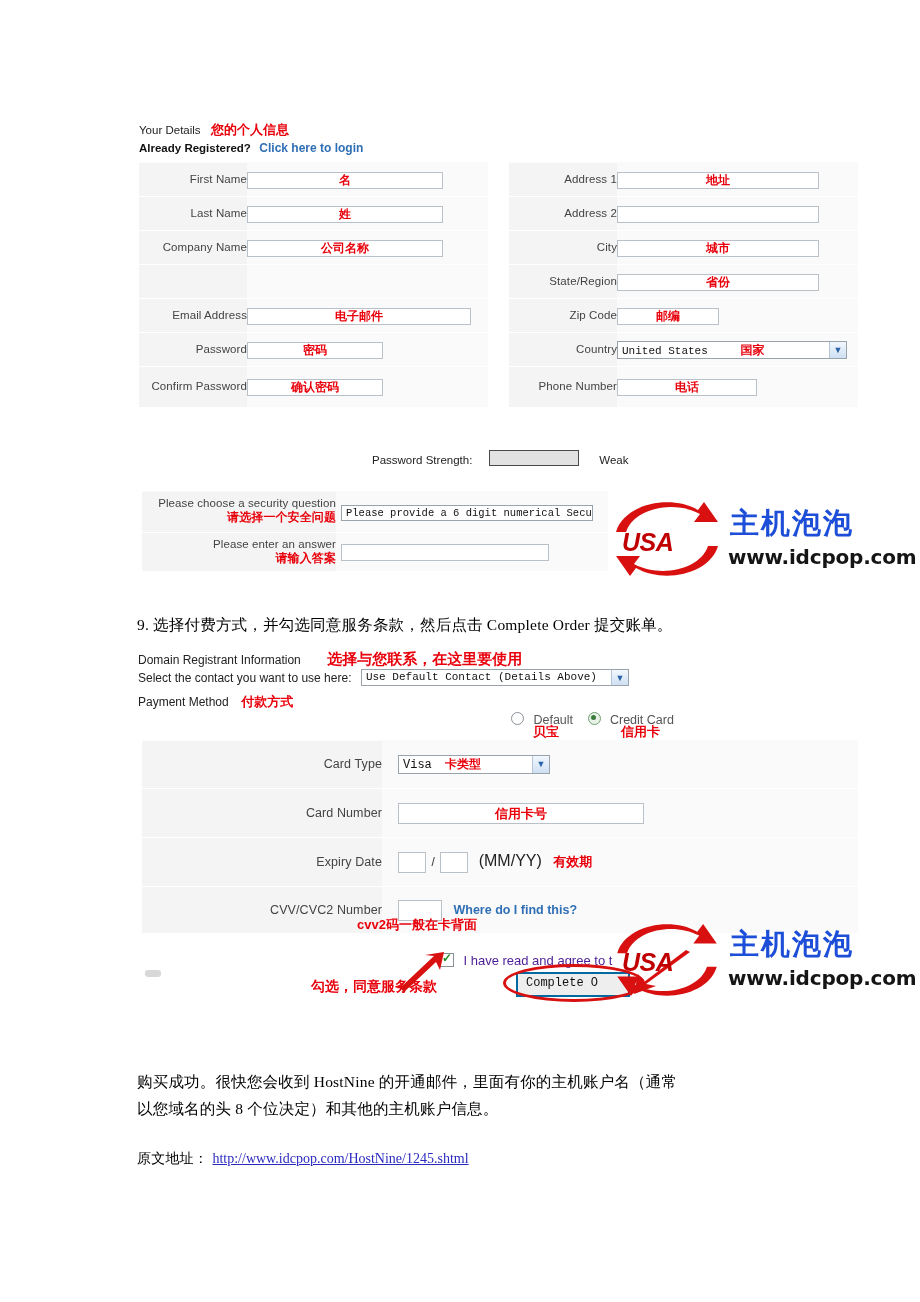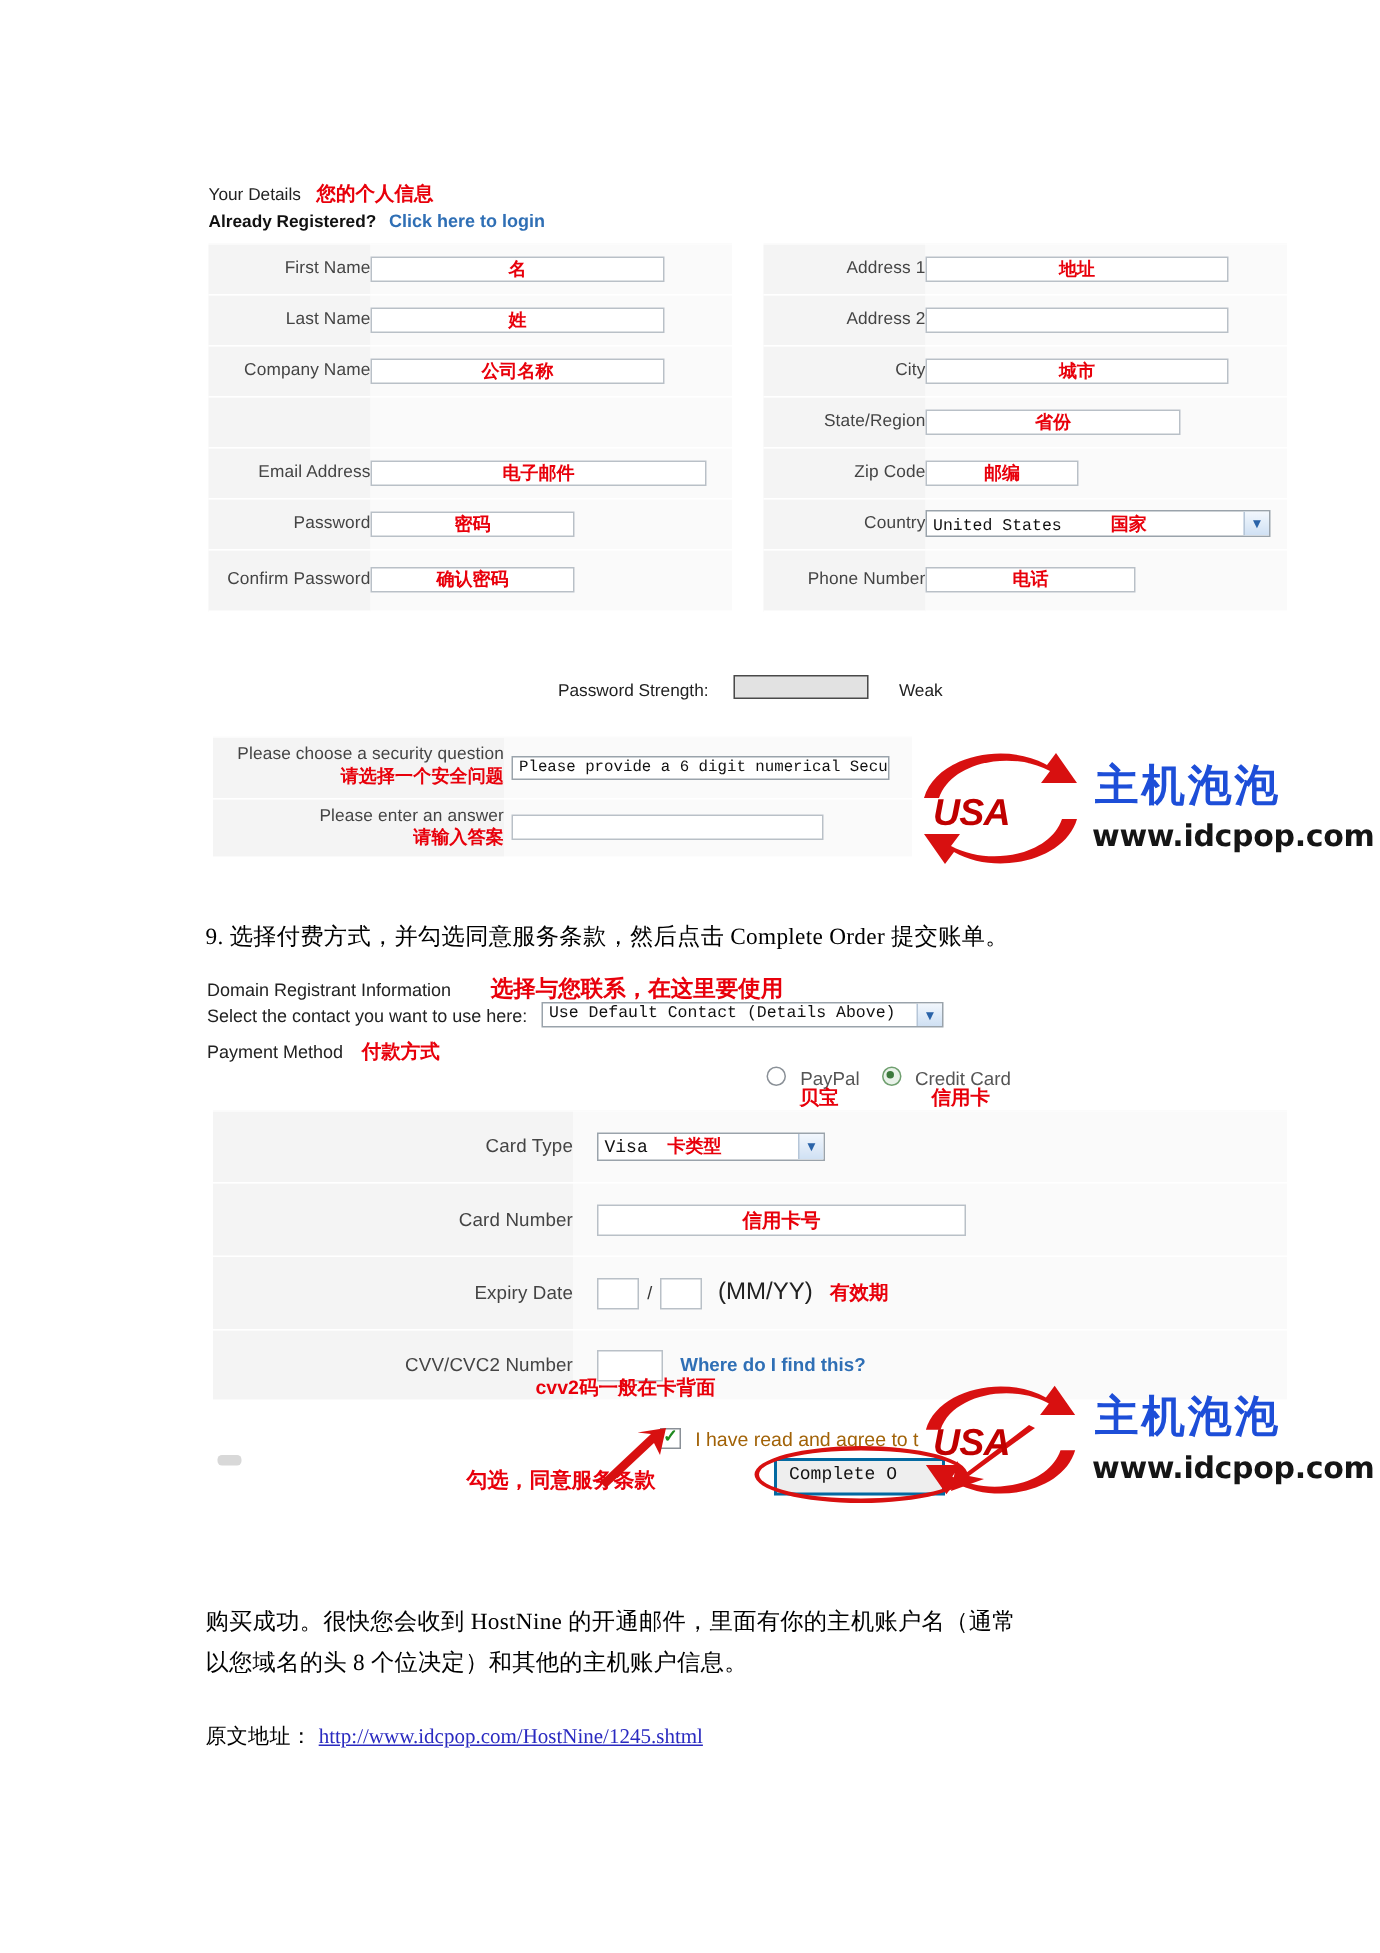--- a/index.html
+++ b/index.html
@@ -169,21 +169,21 @@
   <tr>
     <td class="lbl" style="height:33px;"><span>Address 2</span></td>
     <td class="fld"><span class="ibox" style="width:202px;"></span></td>
   </tr>
   <tr>
     <td class="lbl" style="height:33px;"><span>City</span></td>
     <td class="fld"><span class="ibox" style="width:202px;">城市</span></td>
   </tr>
   <tr>
     <td class="lbl" style="height:33px;"><span>State/Region</span></td>
-    <td class="fld"><span class="ibox" style="width:170px;">省份</span></td>
+    <td class="fld"><span class="ibox" style="width:202px;">省份</span></td>
   </tr>
   <tr>
     <td class="lbl" style="height:33px;"><span>Zip Code</span></td>
     <td class="fld"><span class="ibox" style="width:102px;">邮编</span></td>
   </tr>
   <tr>
     <td class="lbl" style="height:33px;"><span>Country</span></td>
     <td class="fld">
       <span class="sel" style="width:230px;">
         <span>United States</span>
@@ -253,21 +253,21 @@
     <span class="arrow">▼</span>
   </span>
 </div>
 <div class="abs" style="left:138px;top:692px;">
   <span class="hd1" style="font-size:12px;">Payment Method</span>
   <span class="cn-red" style="font-size:13px;margin-left:8px;">付款方式</span>
 </div>
 
 <div class="abs" style="left:511px;top:710px;">
   <span class="radio"></span>
-  <span class="hd1" style="font-size:12.5px;color:#555;margin-left:5px;">PayPal</span>
+  <span class="hd1" style="font-size:12.5px;color:#555;margin-left:5px;">Default</span>
   <span class="radio on" style="margin-left:10px;"></span>
   <span class="hd1" style="font-size:12.5px;color:#555;margin-left:5px;">Credit Card</span>
 </div>
 <div class="abs cn-red" style="left:533px;top:723px;font-size:13px;">贝宝</div>
 <div class="abs cn-red" style="left:621px;top:723px;font-size:13px;">信用卡</div>
 
 <table class="ftable abs" style="left:142px;top:740px;width:716px;">
   <tbody>
       <tr>
     <td class="lbl" style="width:240px;height:47px;font-size:12.5px;"><span>Card Type</span></td>
@@ -301,21 +301,21 @@
       <span class="ibox" style="width:44px;height:21px;"></span>
       <span class="blue-link" style="font-size:12.5px;margin-left:7px;text-decoration:none;">Where do I find this?</span>
     </td>
   </tr>
 </tbody>
   </table>
 <div class="abs cn-red" style="left:357px;top:916px;font-size:13px;">cvv2码一般在卡背面</div>
 
 <div class="abs" style="left:440px;top:951px;">
   <span class="chk"></span>
-  <span class="hd1" style="font-size:13px;color:#a16207;margin-left:5px;">I have read and agree to t</span>
+  <span class="hd1" style="font-size:13px;color:#4c1d95;margin-left:5px;">I have read and agree to t</span>
 </div>
 <div class="abs cn-red" style="left:311px;top:978px;font-size:14px;">勾选，同意服务条款</div>
 
 <svg class="abs" width="60" height="40" viewBox="0 0 60 40" style="left:398px;top:952px;">
   <path d="M2 36 L36 4 L27 3 L46 0 L42 18 L38 10 L6 40 Z" fill="#d81010"></path>
 </svg>
 
 <div class="abs" style="left:516px;top:972px;width:110px;height:21px;background:#eee;border:2px solid #0369a1;">
   <span style="font-family:'Liberation Mono',monospace;font-size:12px;color:#111;line-height:19px;padding-left:8px;display:block;">Complete O</span>
 </div>

